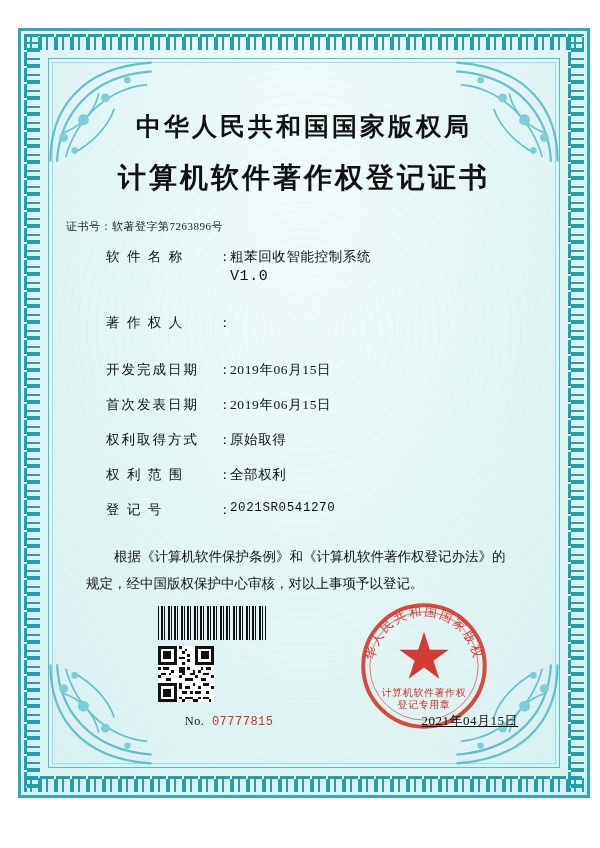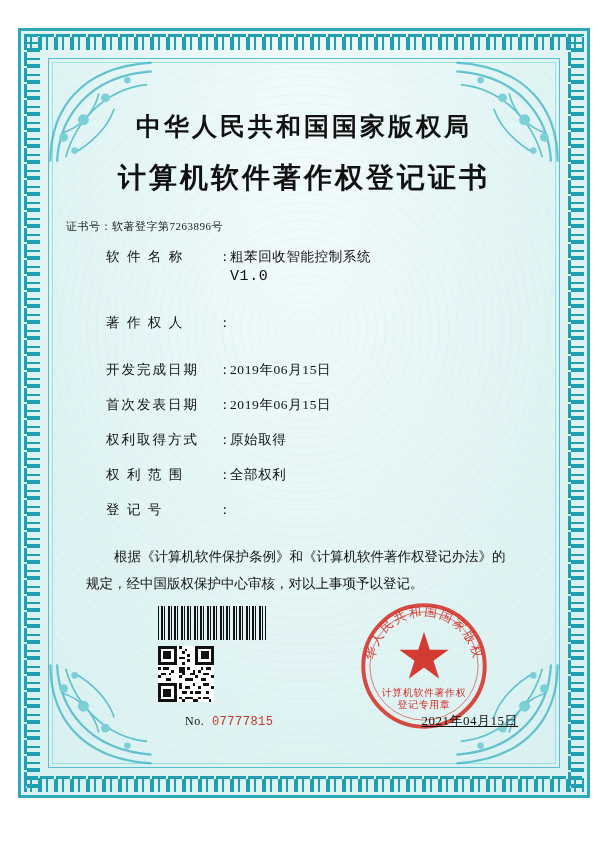--- a/index.html
+++ b/index.html
@@ -385,20 +385,21 @@
 
       <div class="field-row">
         <div class="field-label">权 利 范 围</div>
         <div class="field-colon">：</div>
         <div class="field-value">全部权利</div>
       </div>
 
       <div class="field-row">
         <div class="field-label">登 记 号</div>
         <div class="field-colon">：</div>
+        <div class="field-value mono">2021SR0541270</div>
       </div>
 
     </div>
 
     <div class="statement">
       <p>根据《计算机软件保护条例》和《计算机软件著作权登记办法》的</p>
       <p style="text-indent:0">规定，经中国版权保护中心审核，对以上事项予以登记。</p>
     </div>
 
     <div class="bottom">

